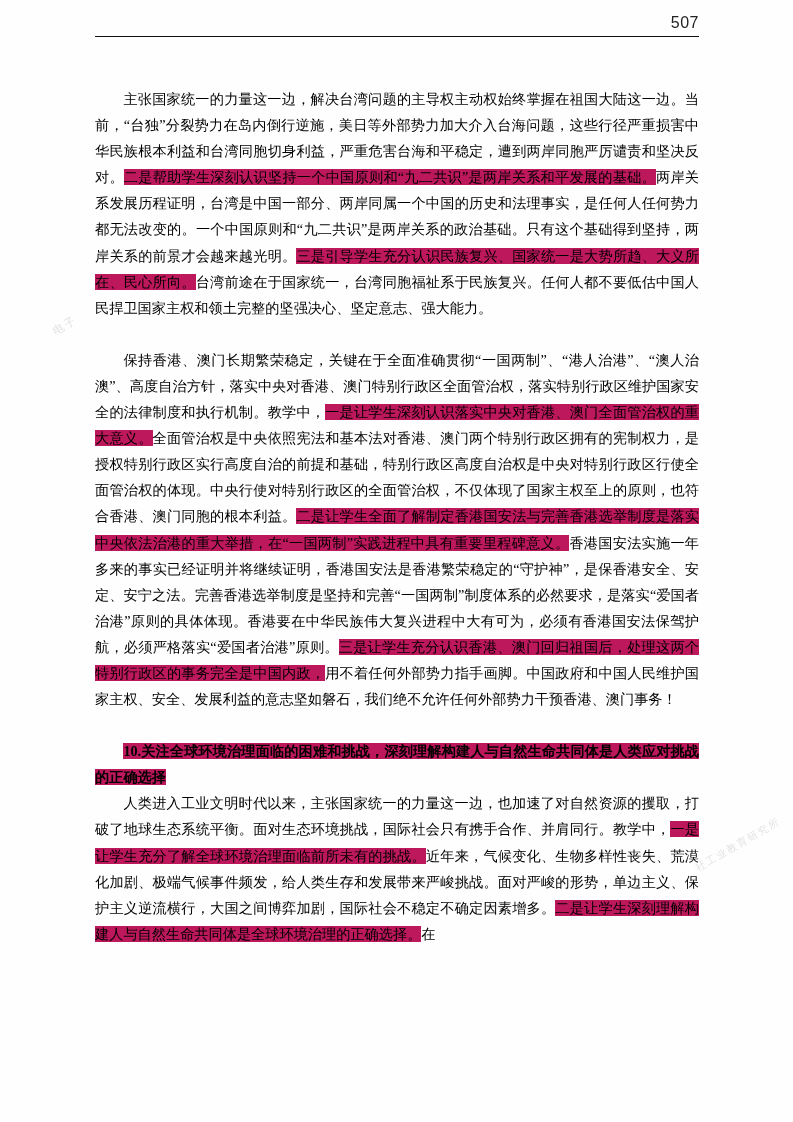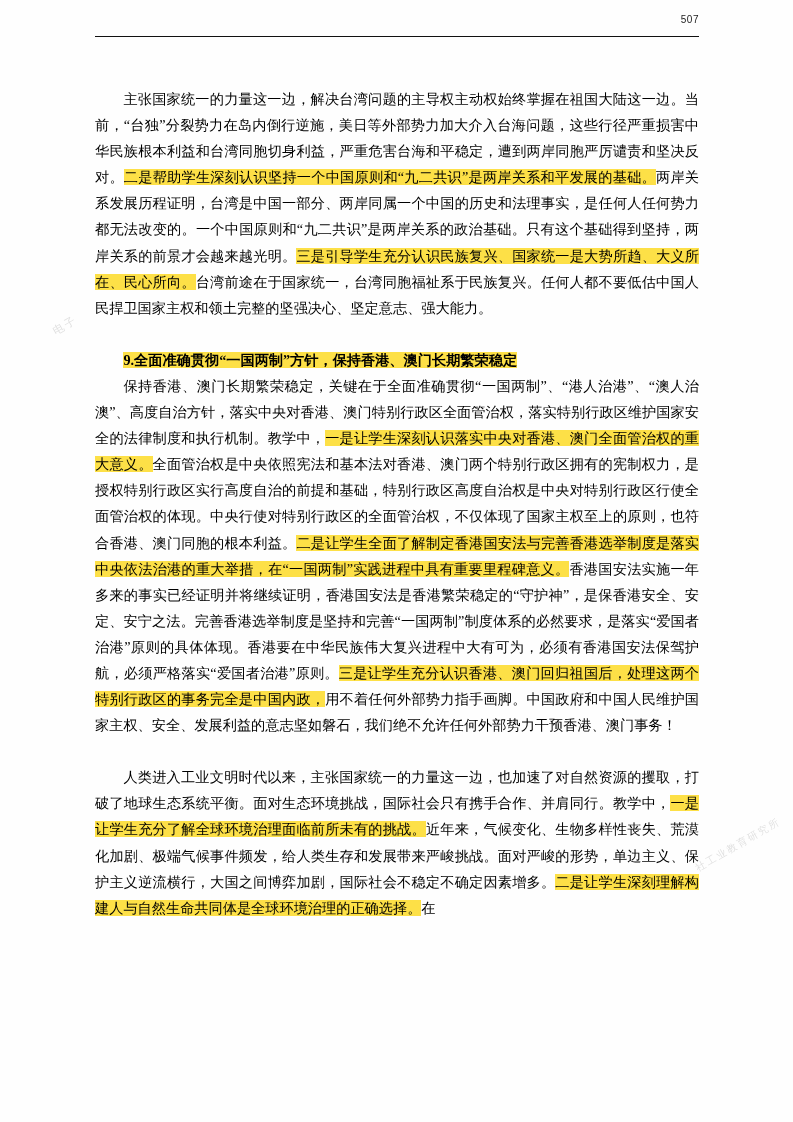--- a/index.html
+++ b/index.html
@@ -19,21 +19,21 @@
     width: 793px;
     height: 1122px;
     box-sizing: border-box;
     background: #fefefe;
   }
   .page-number {
     position: absolute;
     top: 14px;
     right: 94px;
     font-family: "Liberation Sans", sans-serif;
-    font-size: 10px;
+    font-size: 16px;
     color: #222;
     letter-spacing: 0.5px;
     padding-left: 16px;
   }
   .header-rule {
     position: absolute;
     top: 36px;
     left: 95px;
     width: 604px;
     border-top: 1px solid #111;
@@ -50,21 +50,21 @@
     text-justify: inter-ideograph;
   }
   p {
     margin: 0;
     text-indent: 0;
   }
   p.indent {
     text-indent: 2em;
   }
   .hl {
-    background: #fde047;
+    background: #be185d;
   }
   .heading {
     font-weight: bold;
   }
   .spacer {
     height: 26px;
   }
   
   .wm {
     position: absolute;
@@ -97,23 +97,23 @@
 
   <div class="page-number">507</div>
   <div class="header-rule"></div>
 
   <div class="content">
 
     <p class="indent"><span>主张国家统一的力量这一边，解决台湾问题的主导权主动权始终掌握在祖国大陆这一边。当前，“台独”分裂势力在岛内倒行逆施，美日等外部势力加大介入台海问题，这些行径严重损害中华民族根本利益和台湾同胞切身利益，严重危害台海和平稳定，遭到两岸同胞严厉谴责和坚决反对。</span><span class="hl">二是帮助学生深刻认识坚持一个中国原则和“九二共识”是两岸关系和平发展的基础。</span><span>两岸关系发展历程证明，台湾是中国一部分、两岸同属一个中国的历史和法理事实，是任何人任何势力都无法改变的。一个中国原则和“九二共识”是两岸关系的政治基础。只有这个基础得到坚持，两岸关系的前景才会越来越光明。</span><span class="hl">三是引导学生充分认识民族复兴、国家统一是大势所趋、大义所在、民心所向。</span><span>台湾前途在于国家统一，台湾同胞福祉系于民族复兴。任何人都不要低估中国人民捍卫国家主权和领土完整的坚强决心、坚定意志、强大能力。</span></p>
 
     <div class="spacer"></div>
 
-    <p class="indent heading"><span class="hl">9.全面准确贯彻“一国两制”方针，保持香港、澳门长期繁荣稳定</span></p>
 
     <p class="indent"><span>保持香港、澳门长期繁荣稳定，关键在于全面准确贯彻“一国两制”、“港人治港”、“澳人治澳”、高度自治方针，落实中央对香港、澳门特别行政区全面管治权，落实特别行政区维护国家安全的法律制度和执行机制。教学中，</span><span class="hl">一是让学生深刻认识落实中央对香港、澳门全面管治权的重大意义。</span><span>全面管治权是中央依照宪法和基本法对香港、澳门两个特别行政区拥有的宪制权力，是授权特别行政区实行高度自治的前提和基础，特别行政区高度自治权是中央对特别行政区行使全面管治权的体现。中央行使对特别行政区的全面管治权，不仅体现了国家主权至上的原则，也符合香港、澳门同胞的根本利益。</span><span class="hl">二是让学生全面了解制定香港国安法与完善香港选举制度是落实中央依法治港的重大举措，在“一国两制”实践进程中具有重要里程碑意义。</span><span>香港国安法实施一年多来的事实已经证明并将继续证明，香港国安法是香港繁荣稳定的“守护神”，是保香港安全、安定、安宁之法。完善香港选举制度是坚持和完善“一国两制”制度体系的必然要求，是落实“爱国者治港”原则的具体体现。香港要在中华民族伟大复兴进程中大有可为，必须有香港国安法保驾护航，必须严格落实“爱国者治港”原则。</span><span class="hl">三是让学生充分认识香港、澳门回归祖国后，处理这两个特别行政区的事务完全是中国内政，</span><span>用不着任何外部势力指手画脚。中国政府和中国人民维护国家主权、安全、发展利益的意志坚如磐石，我们绝不允许任何外部势力干预香港、澳门事务！</span></p>
 
     <div class="spacer"></div>
 
+    <p class="indent heading"><span class="hl">10.关注全球环境治理面临的困难和挑战，深刻理解构建人与自然生命共同体是人类应对挑战的正确选择</span></p>
 
     <p class="indent"><span>人类进入工业文明时代以来，主张国家统一的力量这一边，也加速了对自然资源的攫取，打破了地球生态系统平衡。面对生态环境挑战，国际社会只有携手合作、并肩同行。教学中，</span><span class="hl">一是让学生充分了解全球环境治理面临前所未有的挑战。</span><span>近年来，气候变化、生物多样性丧失、荒漠化加剧、极端气候事件频发，给人类生存和发展带来严峻挑战。面对严峻的形势，单边主义、保护主义逆流横行，大国之间博弈加剧，国际社会不稳定不确定因素增多。</span><span class="hl">二是让学生深刻理解构建人与自然生命共同体是全球环境治理的正确选择。</span><span>在</span></p>
 
   </div>
 </div>
 
 </body></html>

